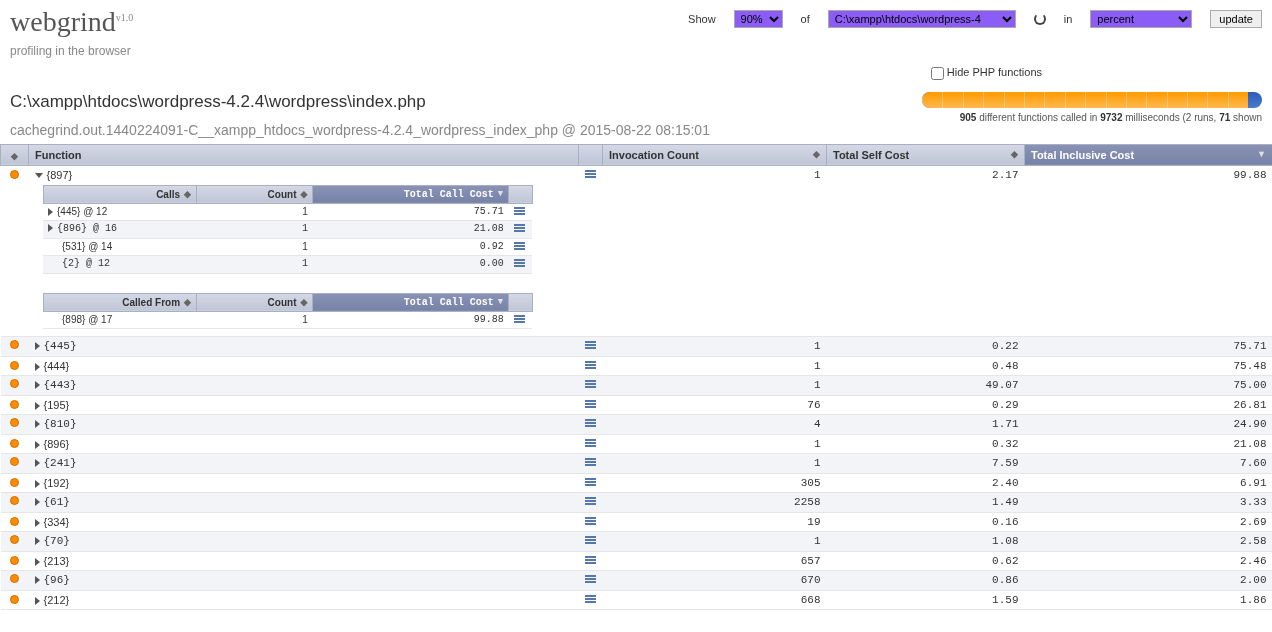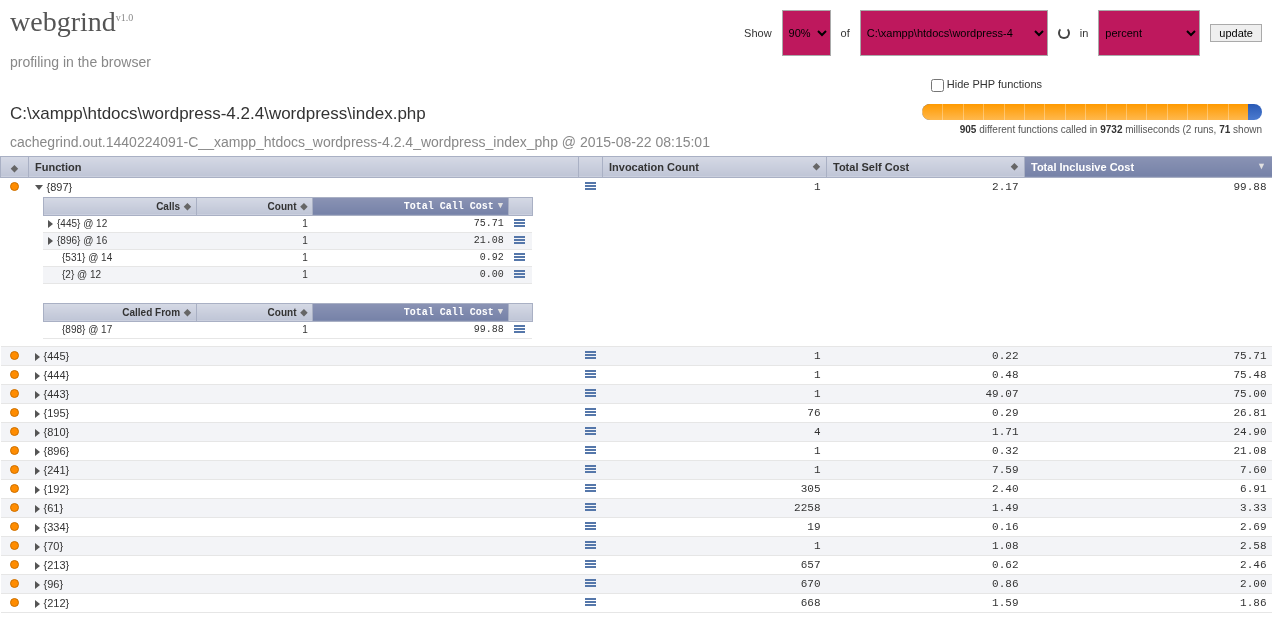--- a/index.html
+++ b/index.html
@@ -1,38 +1,38 @@
 <!DOCTYPE html>
 <html><head>
 <meta charset="utf-8">
 <style>
 * { box-sizing: border-box; margin: 0; padding: 0; }
 body { font-family: Verdana, Arial, sans-serif; font-size: 11px; color: #333; background: #fff; width: 1272px; }
 .header { padding: 6px 10px 4px; display: flex; align-items: flex-start; }
 .logo { font-family: Georgia, serif; font-size: 28px; color: #555; }
 .logo sup { font-size: 10px; color: #888; }
-.tagline { font-size: 14px; color: #888; margin-top: 16px; }
-.controls { margin-left: auto; display: flex; align-items: center; gap: 10px; font-size: 11px; padding-top: 4px; }
-.controls select { font-size: 11px; border: 1px solid #aaa; background: #be185d; padding: 15px 2px; }
+.tagline { font-size: 12px; color: #888; margin-top: 6px; }
+.controls { margin-left: auto; display: flex; align-items: center; gap: 18px; font-size: 11px; padding-top: 4px; }
+.controls select { font-size: 11px; border: 1px solid #aaa; background: #8b5cf6; padding: 1px 2px; }
 .controls button { font-size: 11px; border: 1px solid #aaa; background: #efefef; padding: 2px 8px; cursor: pointer; }
 .hide-php { margin-left: auto; padding: 4px 10px 2px; text-align: right; font-size: 11px; }
 .hide-php input { vertical-align: middle; }
 .subheader { display: flex; padding: 10px 10px 6px; align-items: flex-start; }
 .path-title { font-size: 17px; color: #333; }
 .cache-sub { font-size: 14px; color: #888; margin-top: 10px; }
 .meter-wrap { margin-left: auto; text-align: right; }
 .meter { width: 340px; height: 16px; background: linear-gradient(#2a5ab5,#4b7bd0); border-radius: 8px; overflow: hidden; display: flex; }
 .meter .fill { background: linear-gradient(#ff9a00,#ffb84d); height: 100%; border-left: 1px solid rgba(255,255,255,0.3); }
 .meter-text { font-size: 10px; color: #555; margin-top: 4px; }
 .meter-text b { color: #333; }
 table.main { width: 100%; border-collapse: collapse; table-layout: fixed; }
 table.main th { background: linear-gradient(#d5d9e5,#bfc5d6); border: 1px solid #a9b0c4; padding: 4px 6px; font-size: 11px; font-weight: bold; text-align: left; position: relative; }
 table.main th.sort-desc { background: linear-gradient(#8a93b4,#7682a8); color: #fff; }
 table.main td { border-bottom: 1px solid #e6e6e6; padding: 3px 6px; font-size: 11px; vertical-align: top; }
-table.main tr.alt td { background: #f3f4f7; }
+table.main tr.alt td { background: #f3f4f7; font-family: Liberation Mono, monospace; }
 .col-dot { width: 28px; text-align: center; }
 .col-func { width: 550px; }
 .col-icon { width: 24px; text-align: center; }
 .col-num { text-align: right; font-family: 'Courier New', monospace; font-size: 11px; }
 .dot { display: inline-block; width: 9px; height: 9px; border-radius: 50%; background: #ff8c00; border: 1px solid #cc7000; }
 .tri { display: inline-block; width: 0; height: 0; border-top: 4px solid transparent; border-bottom: 4px solid transparent; border-left: 5px solid #555; margin-right: 4px; cursor: pointer; vertical-align: middle; }
 .tri.open { border-left: 4px solid transparent; border-right: 4px solid transparent; border-top: 5px solid #555; border-bottom: none; }
 .sort-icon { font-size: 9px; color: #666; margin-left: 4px; }
 .sort-icon.light { color: #e0e0e0; }
 .file-icon { display: inline-block; width: 12px; height: 10px; position: relative; cursor: pointer; }

